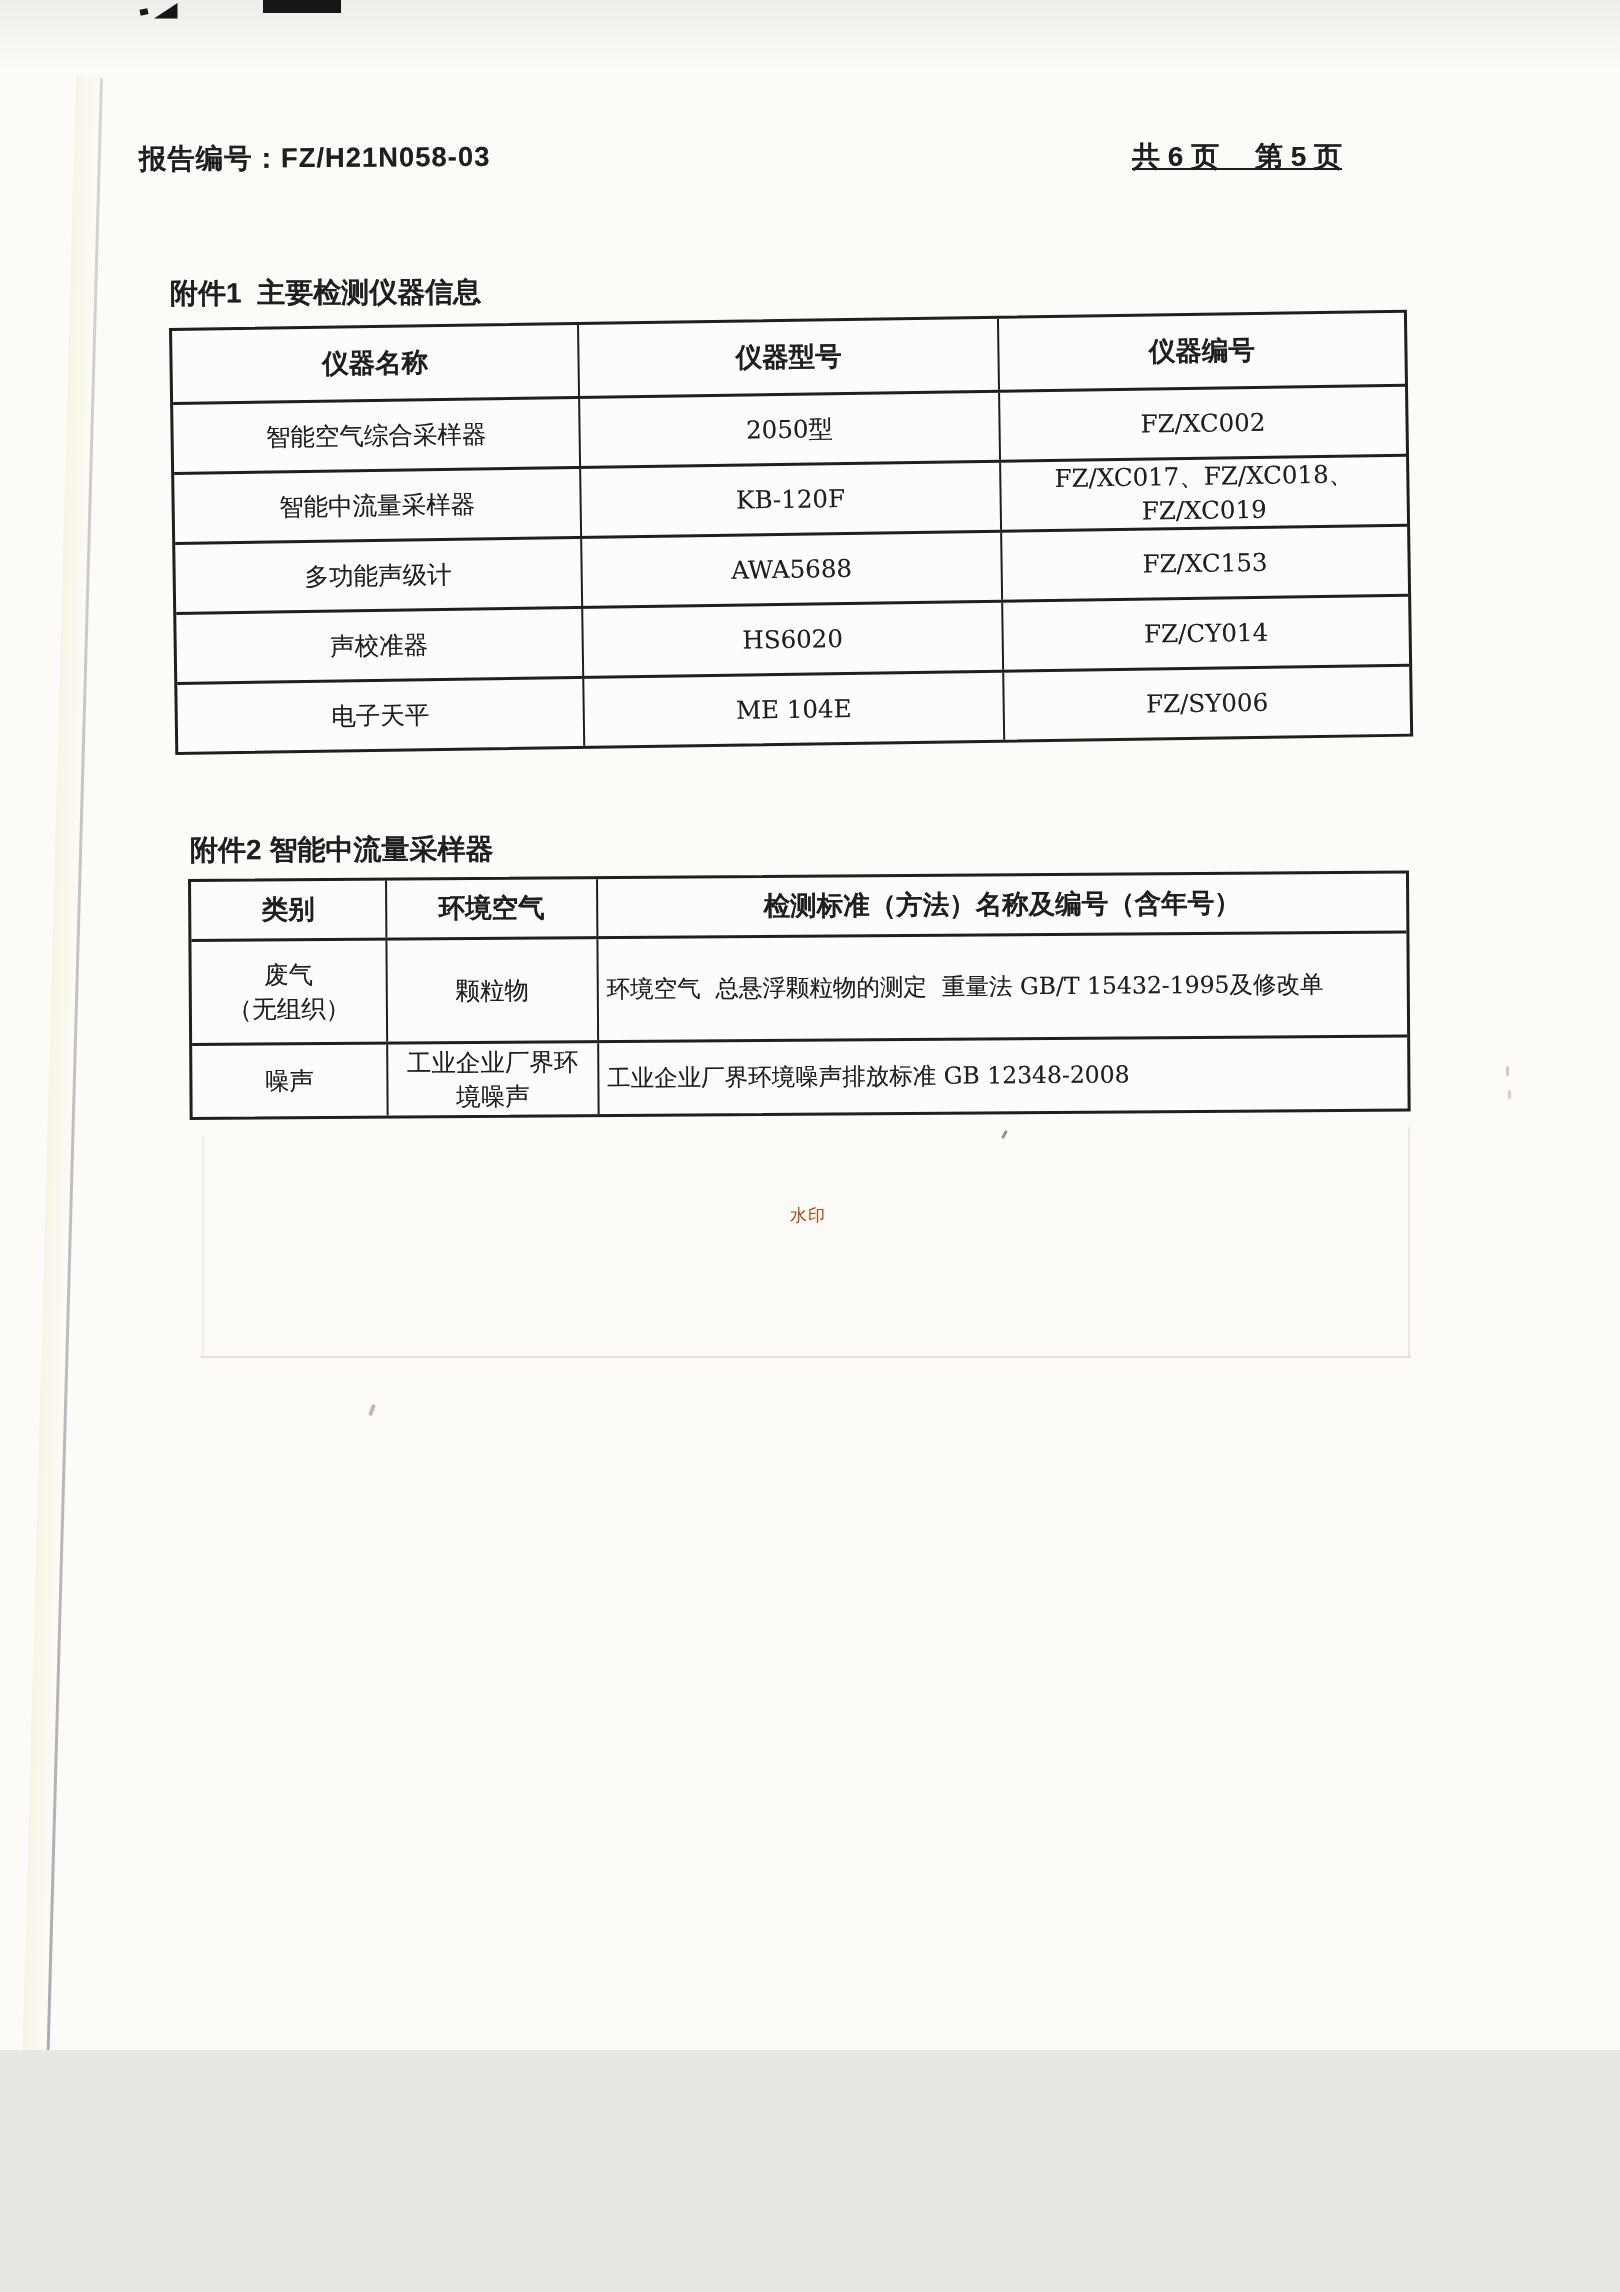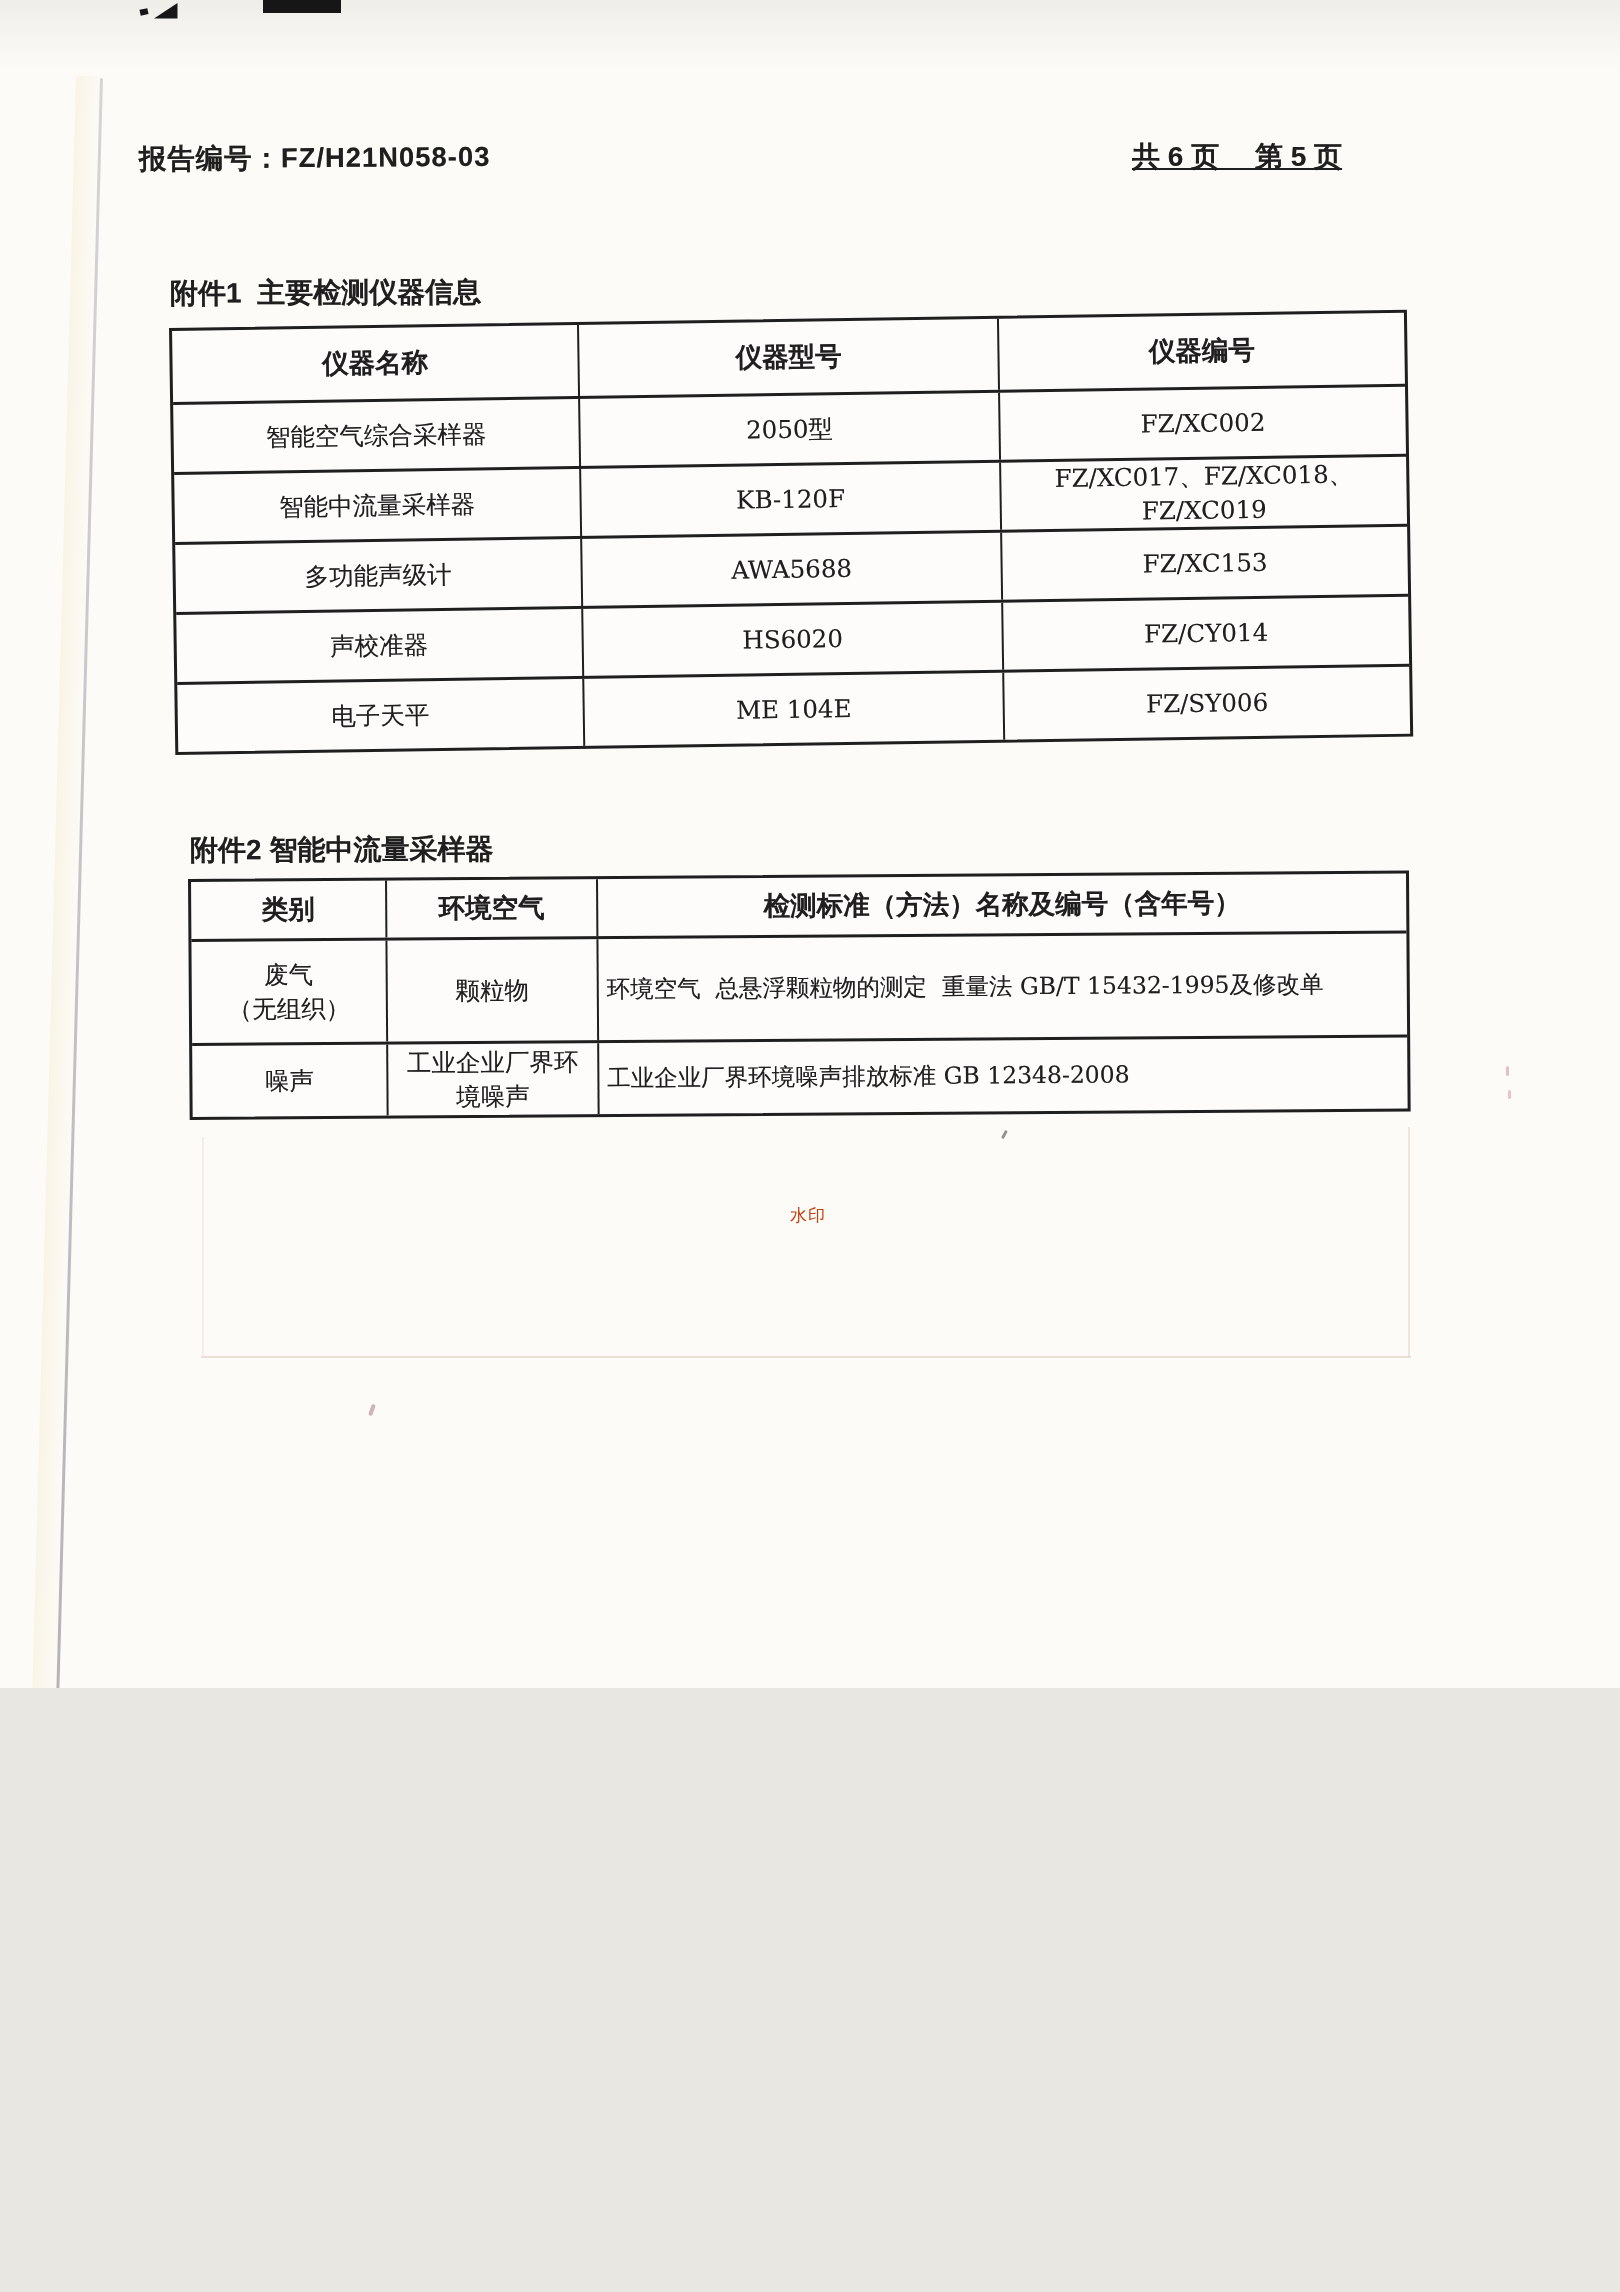--- a/index.html
+++ b/index.html
@@ -4,21 +4,21 @@
 <style>
   :root{
     --ink:#1f1f1f;
     --paper:#fcfbf8;
     --gray-scan:#a3a3a3;
   }
   *{margin:0;padding:0;box-sizing:border-box;}
   html,body{background:#e9e7e2;}
   .page{
     position:relative;
-    width:1620px;height:1688px;
+    width:1620px;height:2050px;
     background:var(--paper);
     overflow:hidden;
     font-family:"Liberation Sans",sans-serif;
     color:var(--ink);
   }
   
   .top-shade{
     position:absolute;left:0;top:0;width:1620px;height:88px;
     background:linear-gradient(to bottom,rgba(188,183,172,.20),rgba(188,183,172,0) 80%);
     pointer-events:none;

